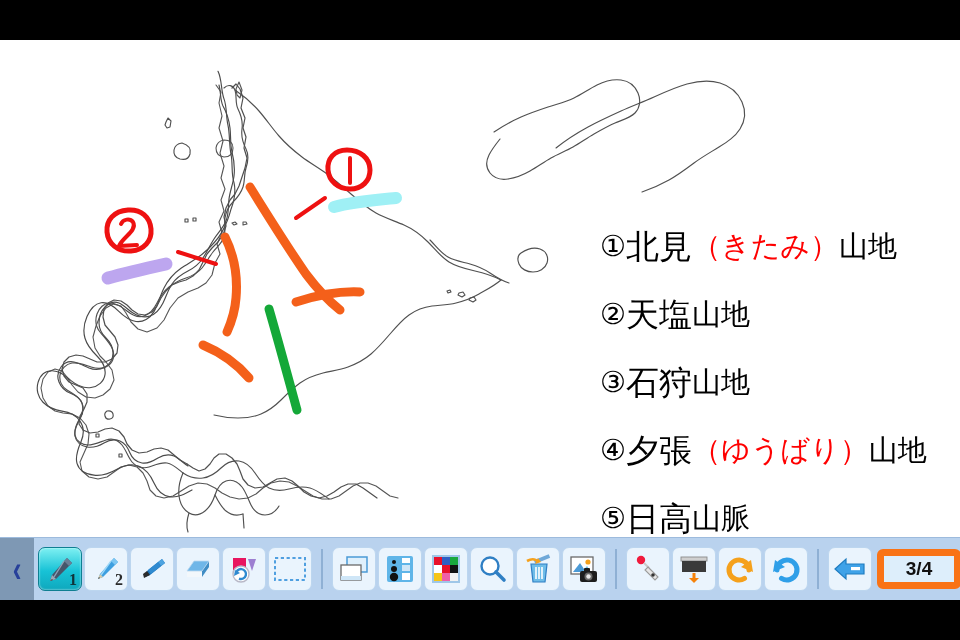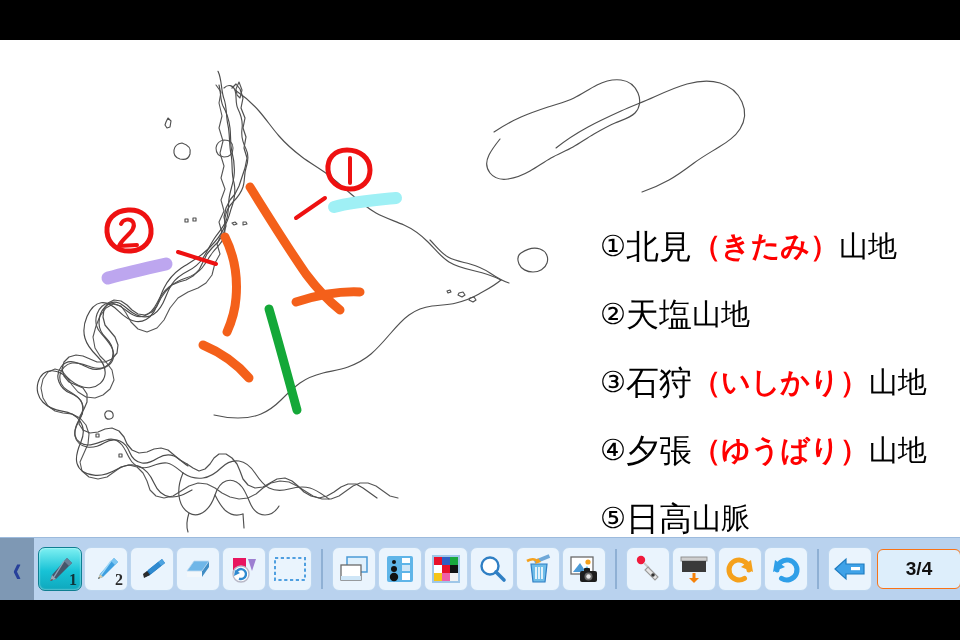--- a/index.html
+++ b/index.html
@@ -32,21 +32,21 @@
   .legend-row {
     height: 68px;
     display: flex; align-items: center;
     font-size: 29px; line-height: 1;
     color: #000;
     white-space: nowrap;
     position: relative;
   }
   .lg-num   { font-size: 29px; }
   .lg-kanji { font-size: 33px; color:#000; }
-  .lg-kana  { font-size: 29px; color:#ff0000;font-weight:bold; }
+  .lg-kana  { font-size: 29px; color:#ff0000; }
   .lg-tail  { font-size: 29px; color:#000; }
   .lg-hl {
     position:absolute; left:-12px; top:6px;
     width:56px; height:52px;
     border-radius:50%;
     border:11px solid transparent;
     z-index:-1;
   }
 
   
@@ -85,21 +85,21 @@
   }
   .tb-btn svg { display:block; }
   .tb-num {
     position:absolute; right:4px; bottom:1px;
     font-size:16px; font-weight:bold; color:#2b2b2b;
     font-family:"Liberation Serif", serif;
   }
   .tb-num.onsel { color:#10343a; }
   #page-indicator {
     width: 84px; height: 40px;
-    background:#ddeefb; border:1px solid #f97316; border-radius:6px;
+    background:#ddeefb; border:7px solid #f97316; border-radius:6px;
     display:flex; align-items:center; justify-content:center;
     font-size:19px; font-weight:bold; color:#111;
     margin:0 3px; flex:0 0 auto;
   }
   .spacer { flex: 1 1 auto; }
 </style>
 </head>
 <body>
 
 <div id="root">
@@ -444,21 +444,20 @@
           <ellipse cx="28" cy="26" rx="19" ry="19" fill="none" stroke="#b8a3ef" stroke-width="11"></ellipse>
         </svg>
         <span class="lg-num">②</span>
         <span class="lg-kanji">天塩</span>
         <span class="lg-tail">山地</span>
       </div>
 
       <div class="legend-row">
         <span class="lg-num">③</span>
         <span class="lg-kanji">石狩</span>
-        <span class="lg-kana">（いしかり）</span>
         <span class="lg-tail">山地</span>
       </div>
 
       <div class="legend-row">
         <span class="lg-num">④</span>
         <span class="lg-kanji">夕張</span>
         <span class="lg-kana">（ゆうばり）</span>
         <span class="lg-tail">山地</span>
       </div>
 

